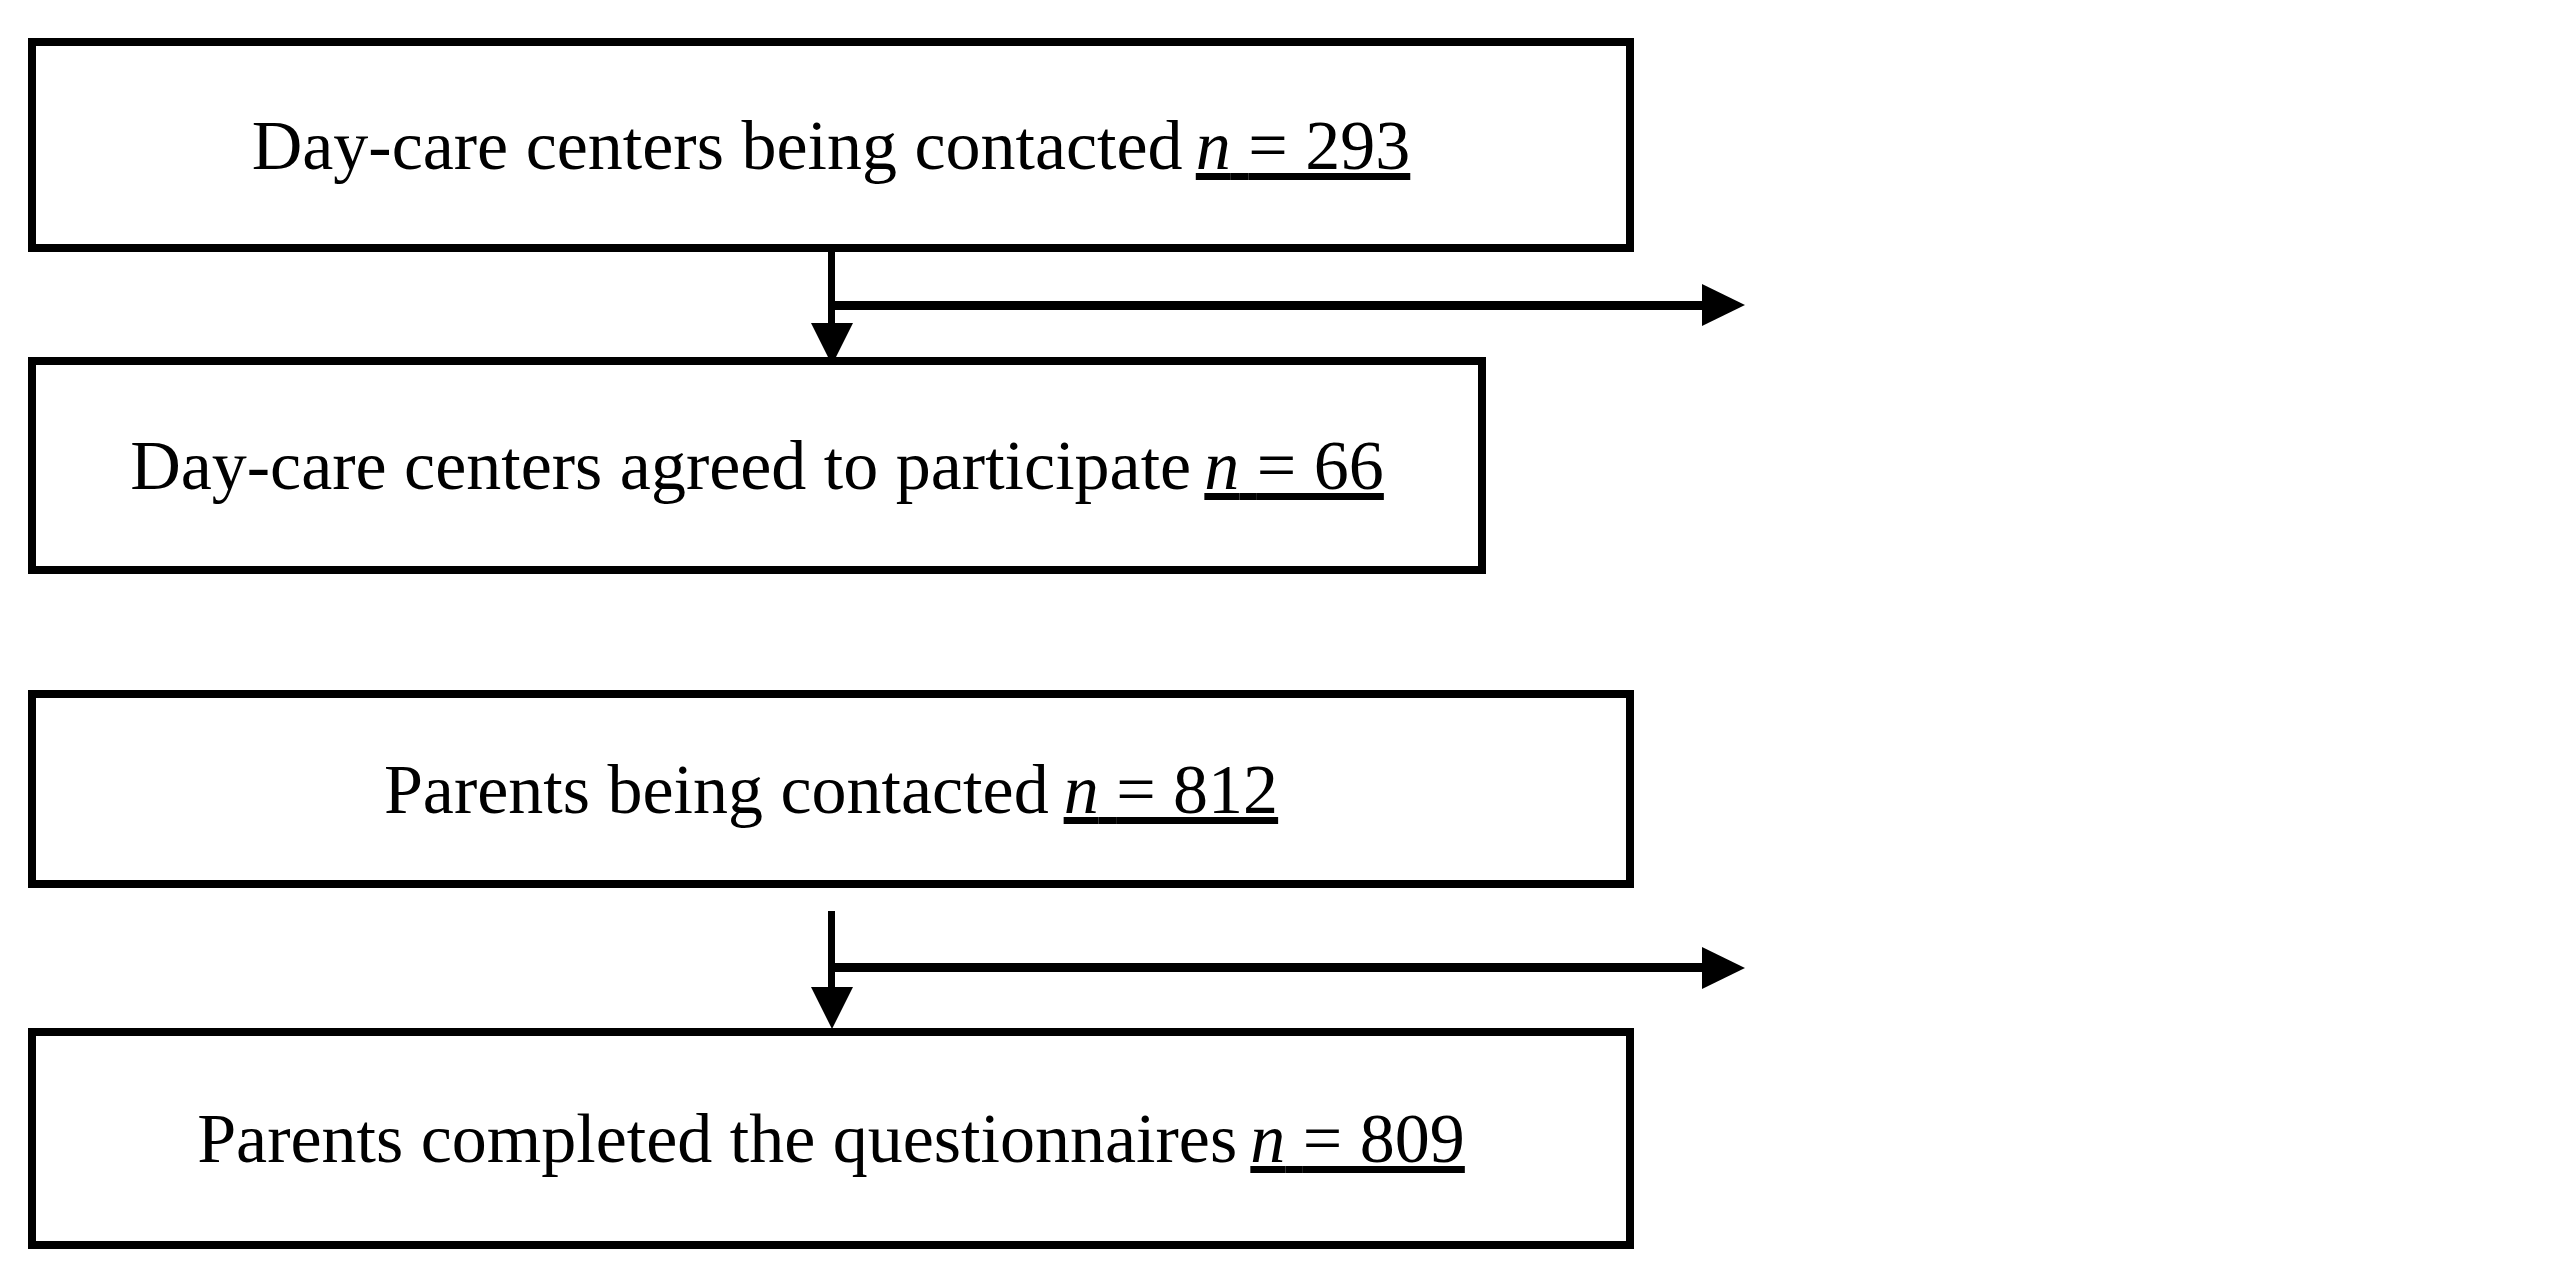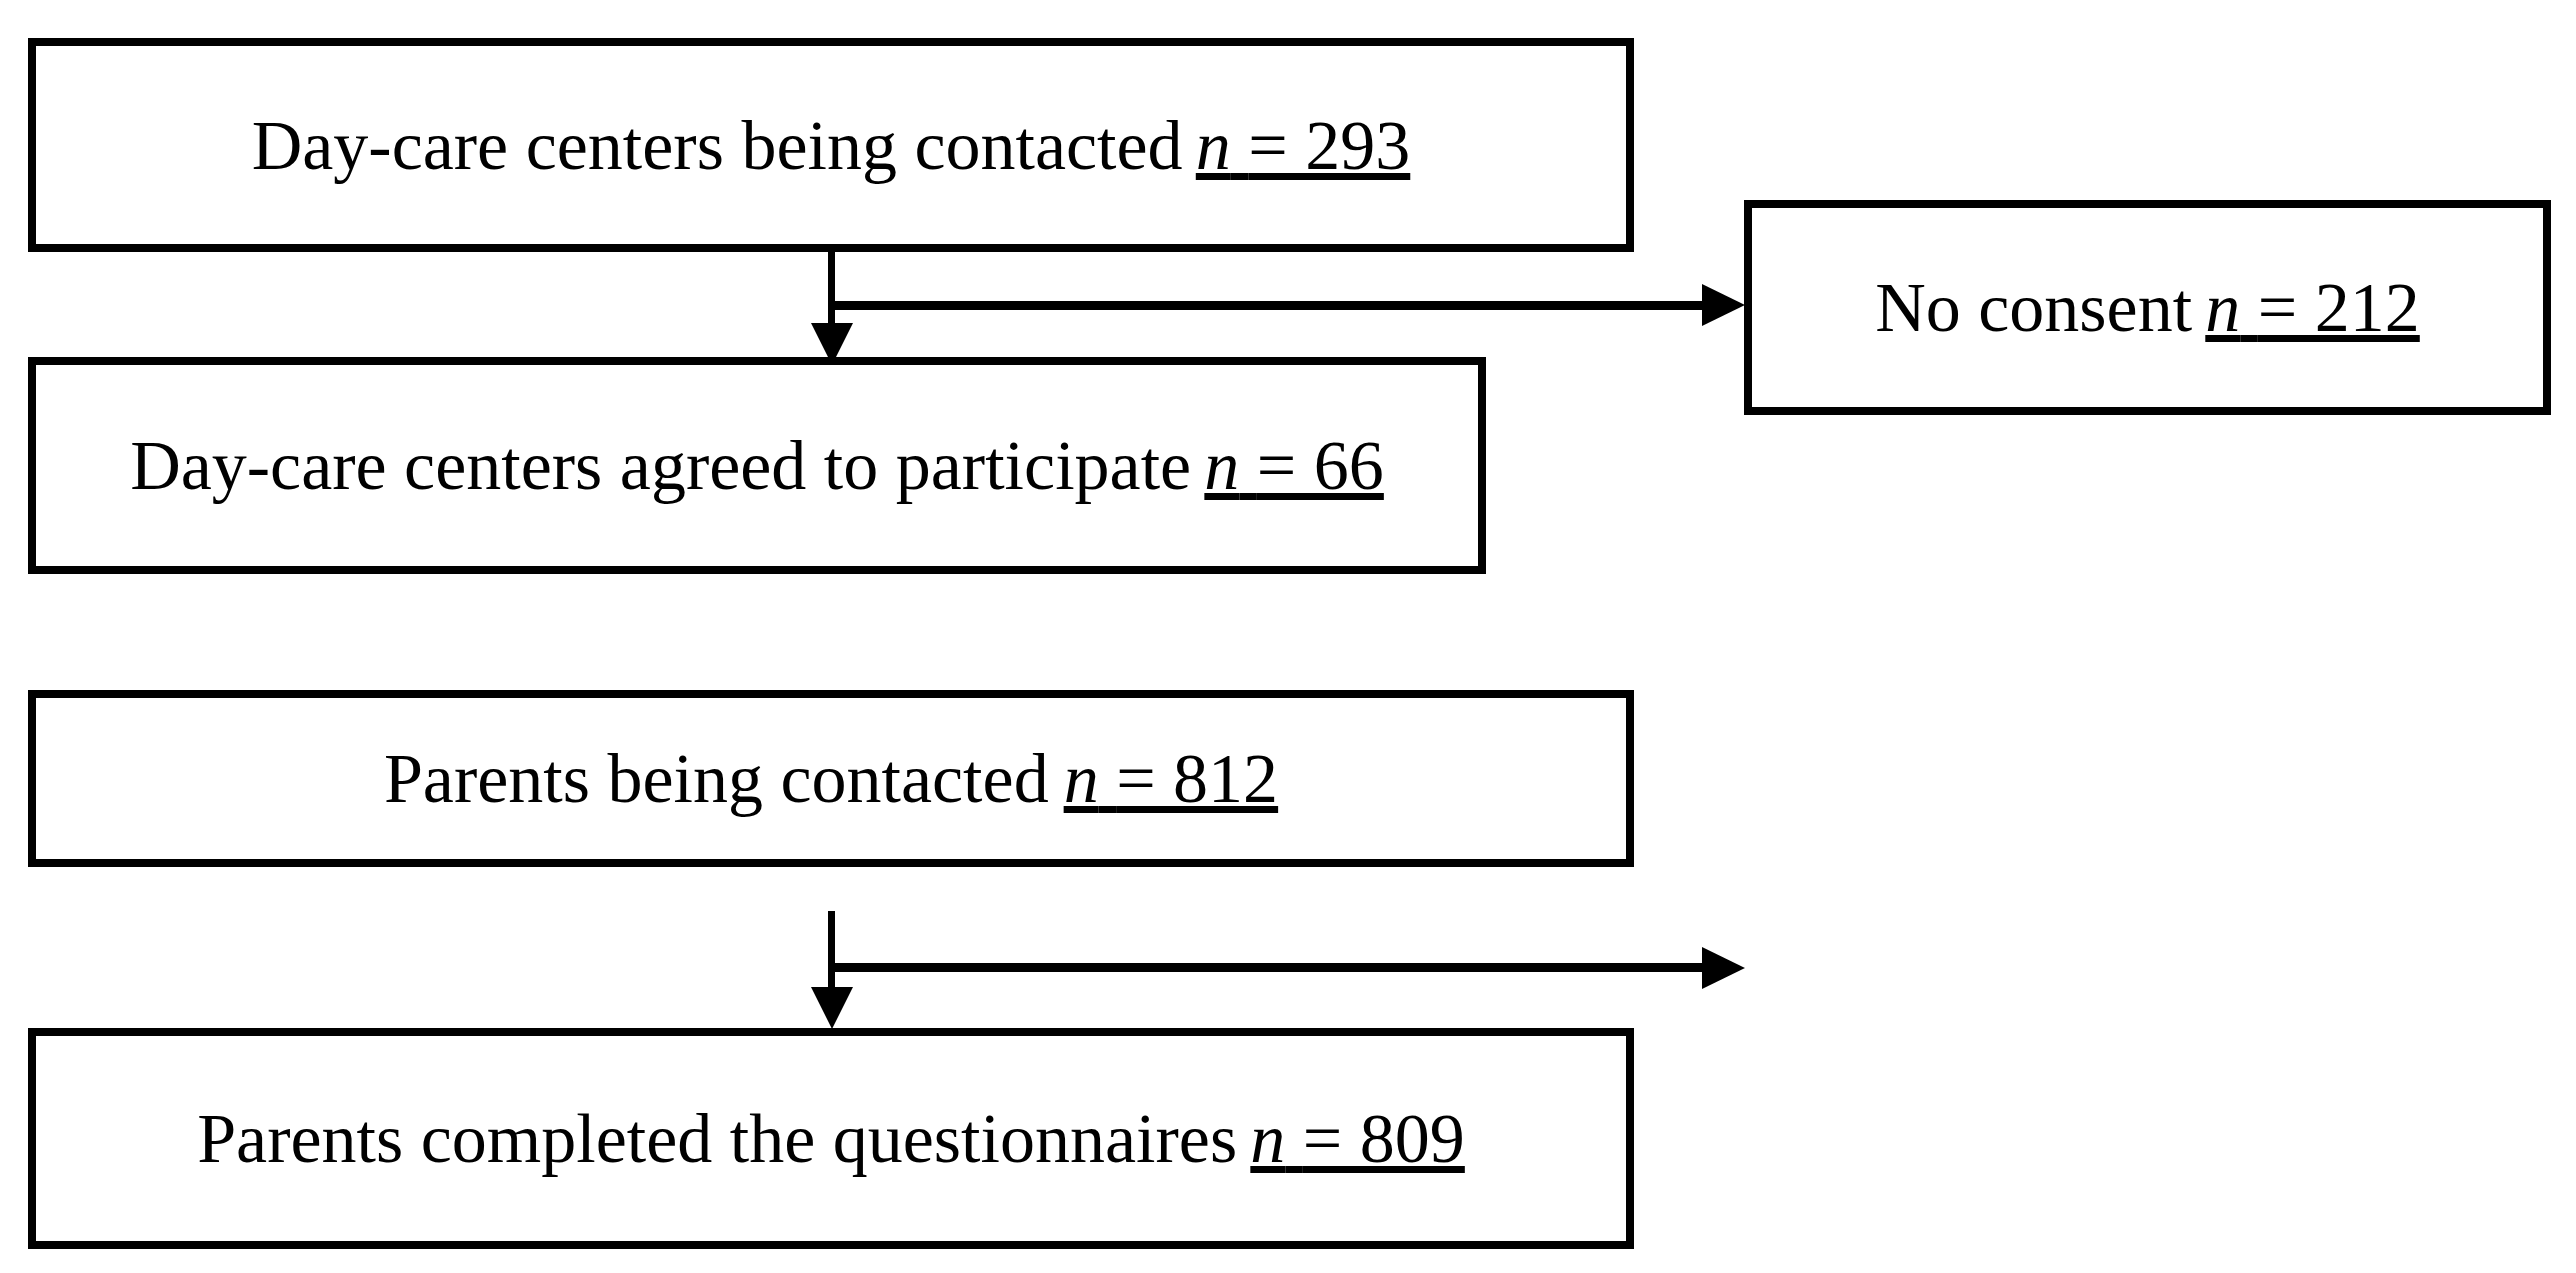--- a/index.html
+++ b/index.html
@@ -36,21 +36,21 @@
     line-height: 1.3;
     white-space: nowrap;
     text-decoration: underline;
   }
   .nsym { font-style: italic; }
   .nval { font-style: normal; }
 
   
   .box-a { left: 28px;   top: 38px;   width: 1606px; height: 214px; }
   .box-b { left: 28px;   top: 357px;  width: 1458px; height: 217px; text-align: right; }
-  .box-c { left: 28px;   top: 690px;  width: 1606px; height: 177px; gap: 15px; }
+  .box-c { left: 28px;   top: 690px;  width: 1606px; height: 198px; gap: 15px; }
   .box-d { left: 28px;   top: 1028px; width: 1606px; height: 221px; }
   
   .box-e { left: 1744px; top: 200px;  width: 807px;  height: 215px; }
   .box-f { left: 1744px; top: 862px;  width: 807px;  height: 218px; }
 
   .vline {
     position: absolute;
     width: 6.6px;
     background: #000000;
   }
@@ -97,27 +97,20 @@
       <span class="nsym">n</span>
       <span class="nval">= 293</span>
     </div>
   </div>
 
   <div class="vline v1"></div>
   <div class="hline h1"></div>
   <div class="arrow-down ad1"></div>
   <div class="arrow-right ar1"></div>
 
-  <div class="box box-e">
-    <div class="label">No consent</div>
-    <div class="nline">
-      <span class="nsym">n</span>
-      <span class="nval">= 212</span>
-    </div>
-  </div>
 
   <div class="box box-b">
     <div class="label">Day-care centers agreed to participate</div>
     <div class="nline">
       <span class="nsym">n</span>
       <span class="nval">= 66</span>
     </div>
   </div>
 
   <div class="box box-c">

